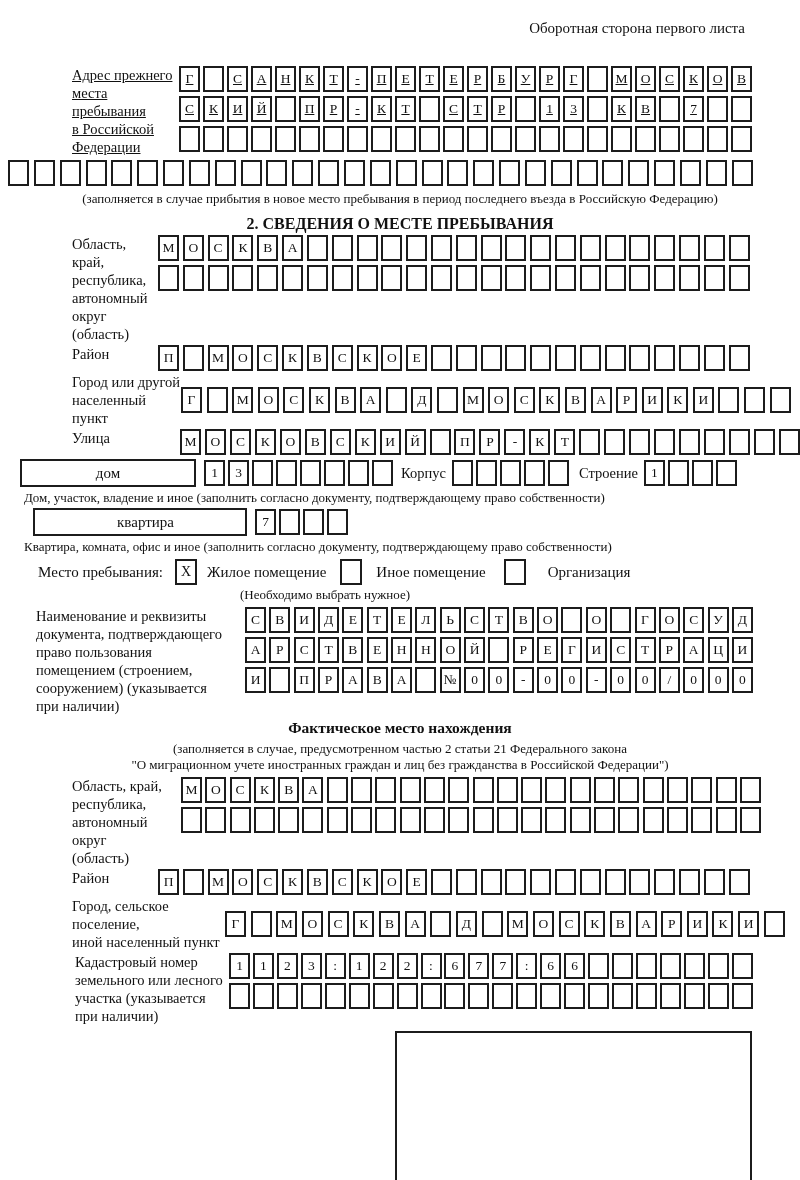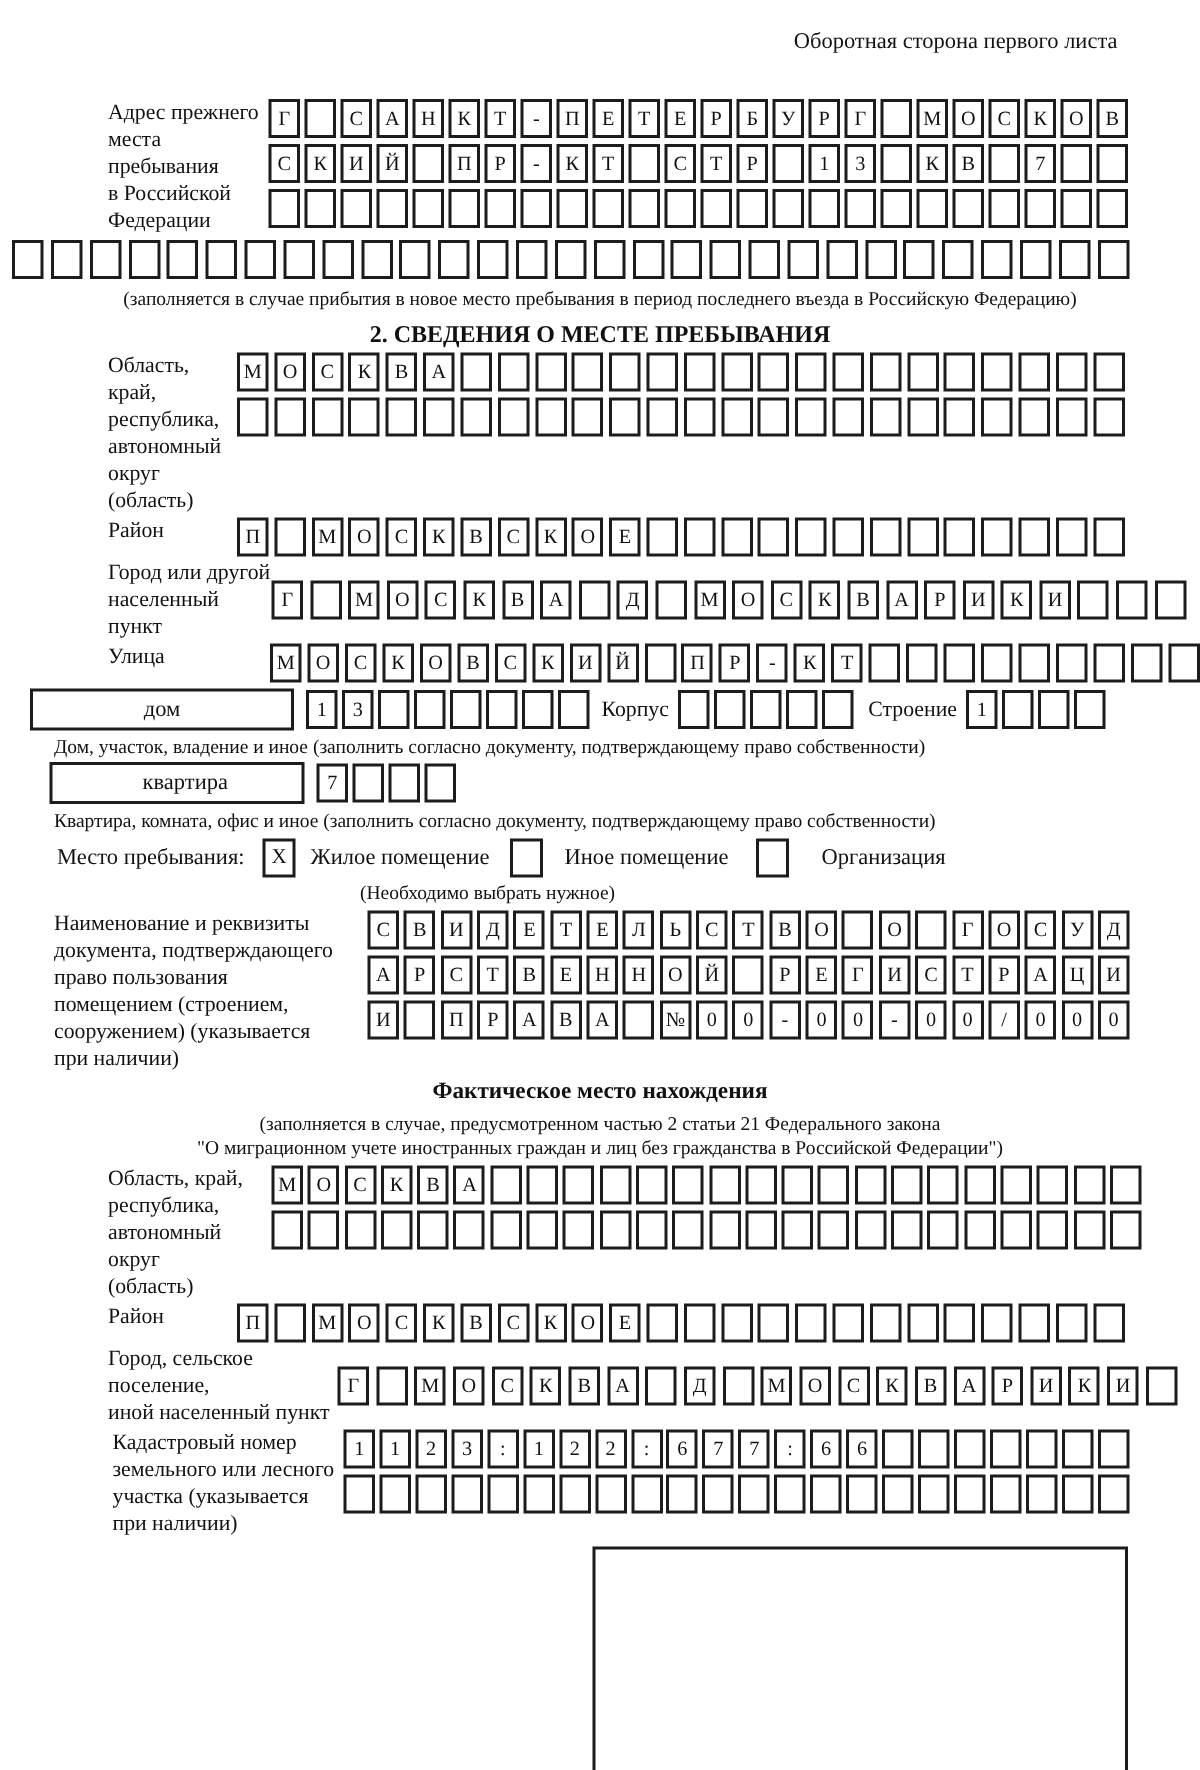--- a/index.html
+++ b/index.html
@@ -28,34 +28,34 @@
     display:flex;align-items:center;justify-content:center;font-size:15px;flex:none;
   }
   .chk{
     flex:none;width:22px;height:26px;box-sizing:border-box;border:2px solid #1c1c1c;
     display:flex;align-items:center;justify-content:center;font-size:14px;
   }
   .sec-title{font-size:16px;margin-top:8px;}
   .stamp-box{box-sizing:border-box;border:2px solid #1c1c1c;width:357px;height:176px;margin:6px 0 0 395px;background:#fff;}
 
   
-  .b-prev{margin:29px 0 0 72px;} .b-prev .lbl{width:107px;flex:none;}
+  .b-prev{margin:29px 0 0 72px;text-decoration:underline;} .b-prev .lbl{width:107px;flex:none;}
   .w573{width:573px;} .w745{width:745px;} .w592{width:592px;} .w610{width:610px;}
   .w634{width:634px;} .w508{width:508px;} .w580{width:580px;} .w560{width:560px;} .w524{width:524px;}
   .fullrow{margin:4px 0 0 8px;}
   .note-a{margin-top:5px;}
   .b-region1{margin:2px 0 0 72px;} .b-region1 .lbl{width:86px;flex:none;}
   .b-district1{margin:2px 0 0 72px;} .b-district1 .lbl{width:86px;flex:none;}
   .b-city1{margin:2px 0 0 72px;} .b-city1 .lbl{width:109px;flex:none;}
   .b-street{margin:2px 0 0 72px;gap:24px;} .b-street .lbl{width:84px;flex:none;}
   .b-house{margin:4px 0 0 20px;display:flex;align-items:center;}
   .dom-box{width:176px;}
-  .cap1{margin:3px 0 0 36px;}
+  .cap1{margin:3px 0 0 24px;}
   .b-apt{margin:2px 0 0 33px;display:flex;align-items:center;}
-  .apt-box{width:170px;padding-left:11px;}
+  .apt-box{width:214px;padding-left:11px;}
   .b-stay{margin:4px 0 0 38px;display:flex;align-items:center;font-size:15px;}
   .stay-note{margin:2px 0 0 240px;}
   .b-doc{margin:4px 0 0 36px;} .b-doc .lbl{width:209px;flex:none;}
   .fact-title{margin-top:4px;font-size:15.5px;}
   .fact-note{margin-top:4px;white-space:pre-line;text-align:center;}
   .b-region2{margin:4px 0 0 72px;} .b-region2 .lbl{width:109px;flex:none;}
   .b-district2{margin:2px 0 0 72px;} .b-district2 .lbl{width:86px;flex:none;}
   .b-city2{margin:2px 0 0 72px;} .b-city2 .lbl{width:153px;flex:none;font-family:Liberation Serif, serif;}
   .b-cad{margin:2px 0 0 75px;} .b-cad .lbl{width:154px;flex:none;}
 </style>

